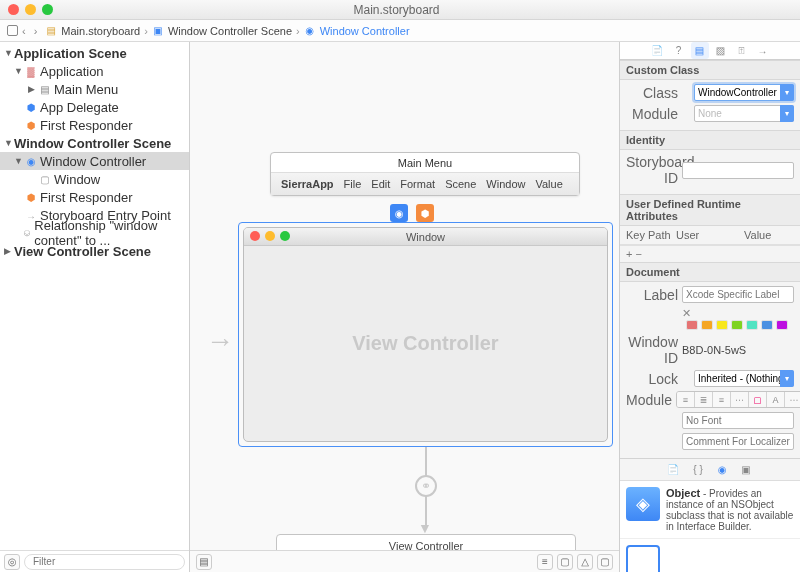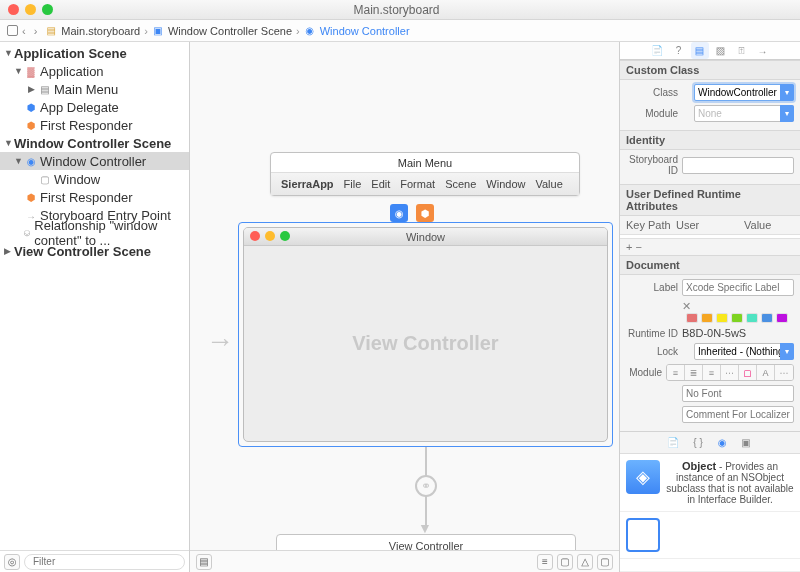--- a/index.html
+++ b/index.html
@@ -67,21 +67,21 @@
 
 
 .inspector { width:180px; background:#f4f4f4; display:flex; flex-direction:column; }
 .insp-tabs { height:24px; background:#fff; border-bottom:1px solid #d0d0d0; display:flex; align-items:center; justify-content:center; gap:3px; }
 .itab { width:18px; height:17px; border-radius:3px; display:flex; align-items:center; justify-content:center; color:#888; font-size:10px; }
 .itab.act { color:#3e87f5; background:#eaf2fe; }
 
 .section-hdr { background:#ececec; border-top:1px solid #d8d8d8; border-bottom:1px solid #d8d8d8; padding:3px 6px; font-weight:600; color:#555; }
 .section-body { padding:4px 6px; }
 .frow { display:flex; align-items:center; margin-bottom:4px; }
-.frow label { width:56px; text-align:right; padding-right:4px; color:#666; font-size:10px; }
+.frow label { width:56px; text-align:right; padding-right:4px; color:#666; font-size:14px; }
 .frow .ctrl { flex:1; }
 input.text, select.sel { width:100%; height:17px; border:1px solid #bfbfbf; border-radius:2px; padding:0 3px; font-size:10px; background:#fff; }
 .drop-arrow { width:14px; height:17px; background:#5a9bf6; border-radius:0 2px 2px 0; margin-left:-14px; display:flex; align-items:center; justify-content:center; color:#fff; font-size:8px; pointer-events:none; }
 .ctrl-row { position:relative; display:flex;margin-left:12px; }
 .placeholder { color:#bbb; }
 
 .attrs-head { display:flex; padding:3px 6px; border-bottom:1px solid #e0e0e0; color:#666; font-size:10px; }
 .attrs-head span:nth-child(1){width:50px;} .attrs-head span:nth-child(2){width:40px;} .attrs-head span:nth-child(3){flex:1;margin-left:28px;}
 .attrs-body { height:30px; background:#fff; border-bottom:1px solid #e0e0e0; }
 .pm { padding:2px 6px; color:#777; }
@@ -94,21 +94,21 @@
 
 .library { border-top:1px solid #d3d3d3; flex:1; display:flex; flex-direction:column; }
 .lib-tabs { height:22px; display:flex; align-items:center; justify-content:center; gap:8px; border-bottom:1px solid #ddd; }
 .lib-tabs .lt { width:16px; height:16px; border-radius:3px; display:flex; align-items:center; justify-content:center; font-size:10px; color:#888; }
 .lib-tabs .lt.act { color:#3e87f5; }
 .lib-list { flex:1; overflow:auto; background:#fff; }
 .lib-item { display:flex; padding:6px 6px; border-bottom:1px solid #eee; gap:6px; }
 .lib-ico { width:34px; height:34px; flex-shrink:0; border-radius:4px; display:flex; align-items:center; justify-content:center; }
 .lib-ico.cube { background:linear-gradient(#6bb2ff,#3e87f5); color:#fff; font-size:18px; }
 .lib-ico.sq { border:2px solid #3e87f5; }
-.lib-text { flex:1; font-size:10px; color:#555;text-align:center; }
+.lib-text { flex:1; font-size:10px; color:#555; }
 .lib-text b { color:#333; }
 </style>
 </head>
 <body>
 
 <div class="titlebar">
   <div class="traffic">
     <div class="light red"></div>
     <div class="light yellow"></div>
     <div class="light green"></div>
@@ -317,21 +317,21 @@
               <span class="swatch" style="background: rgb(245, 166, 35);"></span>
               <span class="swatch" style="background: rgb(248, 231, 28);"></span>
               <span class="swatch" style="background: rgb(126, 211, 33);"></span>
               <span class="swatch" style="background: rgb(80, 227, 194);"></span>
               <span class="swatch" style="background: rgb(74, 144, 226);"></span>
               <span class="swatch" style="background: rgb(189, 16, 224);"></span>
             </span>
         </div>
       </div>
       <div class="frow">
-        <label>Runtime ID</label>
+        <label>Window ID</label>
         <div class="ctrl"><span style="color:#444">B8D-0N-5wS</span></div>
       </div>
       <div class="frow">
         <label>Lock</label>
         <div class="ctrl ctrl-row">
             <input class="text" value="Inherited - (Nothing)" style="">
             <div class="drop-arrow">▾</div>
           </div>
       </div>
       <div class="frow">

